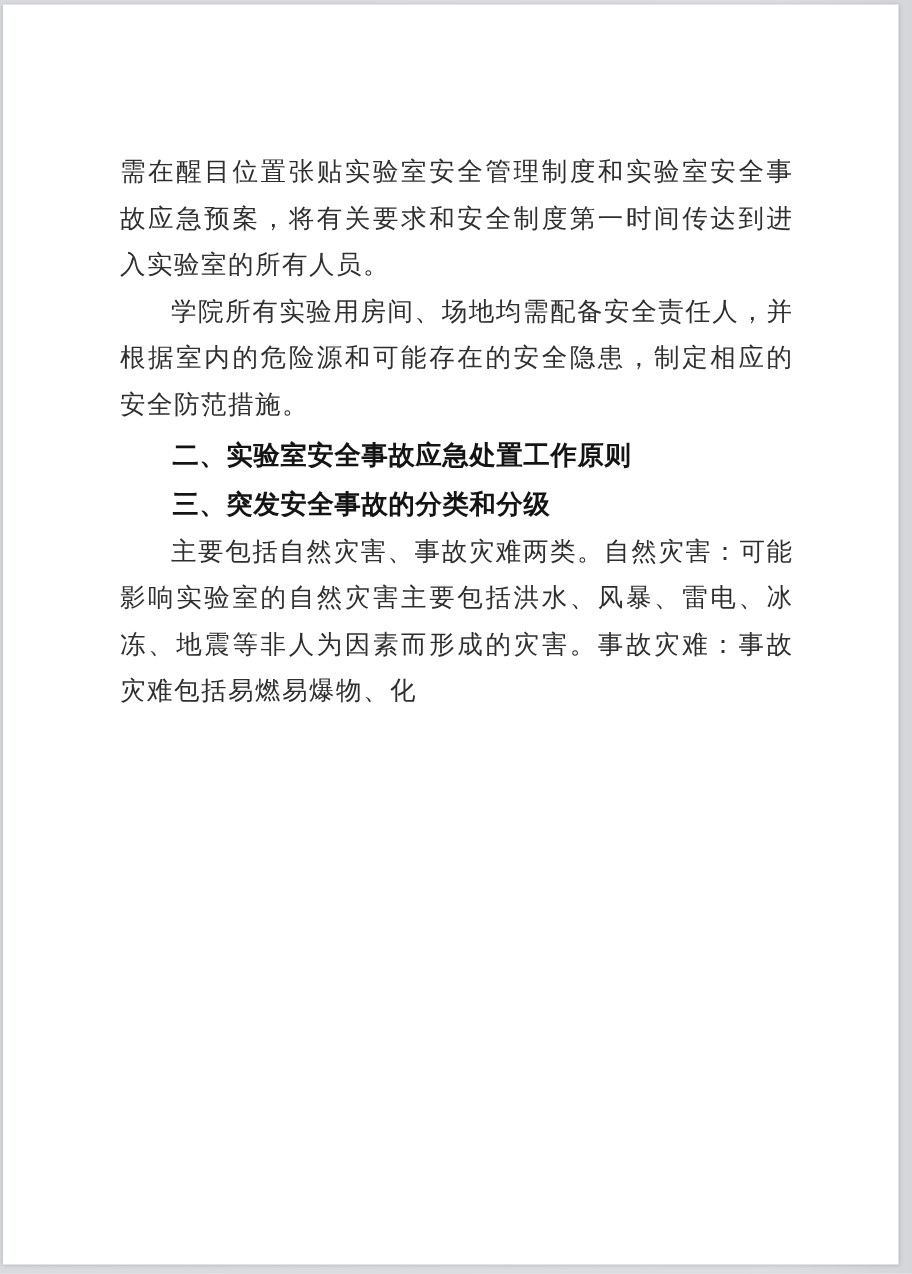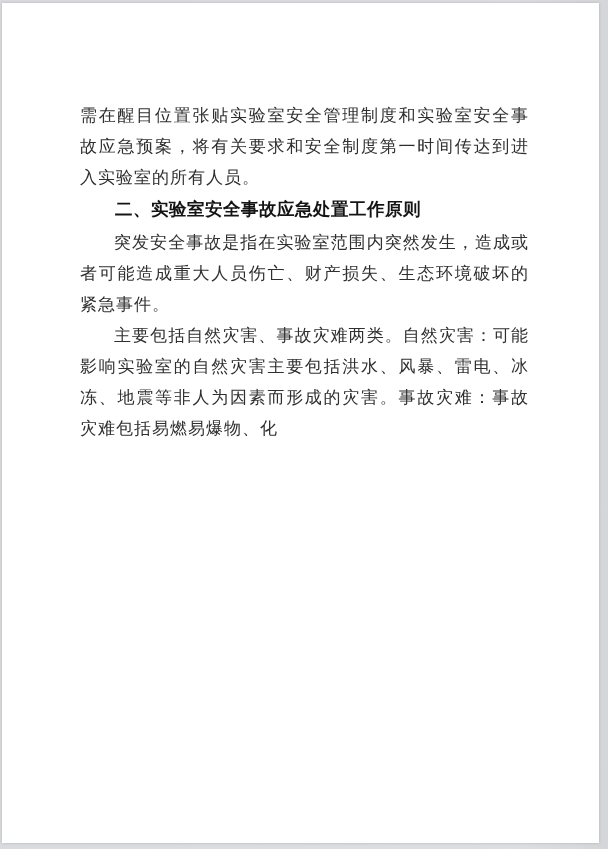--- a/index.html
+++ b/index.html
@@ -45,29 +45,30 @@
     text-indent: 0;
   }
   .heading {
     margin: 2px 0 1px 0;
     font-size: 17.5px;
     line-height: 31px;
     font-weight: bold;
     color: #141414;
     text-indent: 2em;
     letter-spacing: 0.5px;
-    font-family: Liberation Mono, monospace;
+    font-family: Liberation Sans, sans-serif;
   }
 </style>
 </head>
 <body>
 
 <div class="viewport">
   <div class="paper">
     <div class="text-block">
       <p class="para no-indent">需在醒目位置张贴实验室安全管理制度和实验室安全事故应急预案，将有关要求和安全制度第一时间传达到进入实验室的所有人员。</p>
+      <p class="para">学院所有实验用房间、场地均需配备安全责任人，并根据室内的危险源和可能存在的安全隐患，制定相应的安全防范措施。</p>
       <h2 class="heading">二、实验室安全事故应急处置工作原则</h2>
-      <p class="para">突发安全事故是指在实验室范围内突然发生，造成或者可能造成重大人员伤亡、财产损失、生态环境破坏的紧急事件。</p>
+      <h2 class="heading">三、突发安全事故的分类和分级</h2>
       <p class="para">主要包括自然灾害、事故灾难两类。自然灾害：可能影响实验室的自然灾害主要包括洪水、风暴、雷电、冰冻、地震等非人为因素而形成的灾害。事故灾难：事故灾难包括易燃易爆物、化</p>
     </div>
 
   </div>
 </div>
 
 </body></html>

